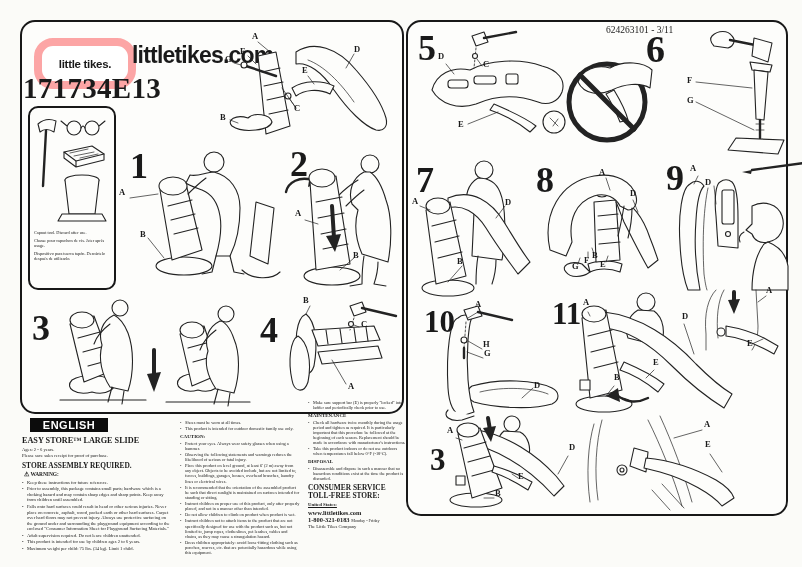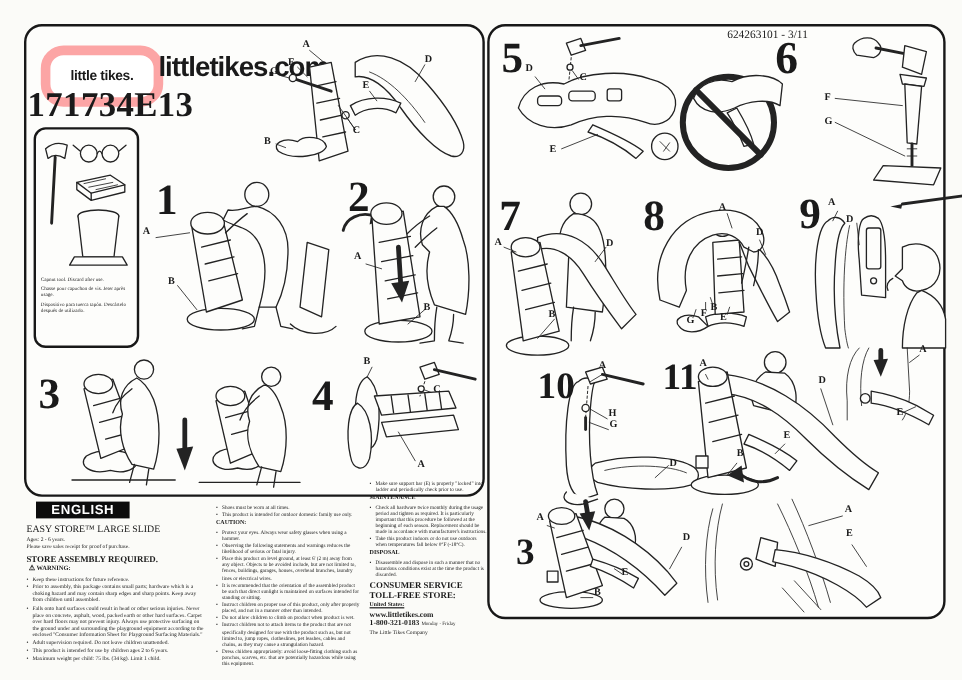--- a/index.html
+++ b/index.html
@@ -34,21 +34,21 @@
   svg.art .dsh{stroke-dasharray:2 2;stroke-width:.8}
   svg.art .ban{stroke-width:5}
   
   .eng{position:absolute;left:30px;top:418px;width:78px;height:14px;background:#0c0c0c;color:#fff;
        font-family:"Liberation Sans",sans-serif;font-weight:bold;font-size:11px;
        display:flex;align-items:center;justify-content:center;letter-spacing:.5px}
   .col{position:absolute;font-size:4.6px;line-height:1.22}
   .col2,.col3{font-size:4.35px;line-height:1.18}
   .bullet{position:relative;padding-left:5px;margin-bottom:1px}
   .bullet::before{content:"\2022";position:absolute;left:0;top:0}
-  .ptitle{font-weight:normal;font-size:8.2px;margin-bottom:1px}
+  .ptitle{font-weight:bold;font-size:8.2px;margin-bottom:1px}
   .ptitle2{font-weight:bold;font-size:7.4px;margin:2px 0 1px}
   .pline{margin-bottom:.5px}
   .warnline{font-weight:bold;font-size:5.4px;margin:1.5px 0 1px;padding-left:2px}
   .wsym{font-size:6px;margin-right:1px}
   .colhead{font-weight:bold;font-size:5px;margin:2.5px 0 1px}
   .cs1{font-weight:bold;font-size:7.4px;line-height:1.08;margin-top:3px}
   .cs-country{font-weight:bold;font-size:4.8px;text-decoration:underline;margin-top:2px}
   .cs-web{font-weight:bold;font-size:6.4px;margin-top:1px}
   .cs-phone{font-weight:bold;font-size:6.4px}
   .cs-hours{font-weight:normal;font-size:4.2px}
@@ -289,21 +289,21 @@
       <circle cx="72" cy="80" r="2.5"></circle>
       <path class="w" d="M96,52 C108,46 122,50 126,62 C130,74 124,86 112,88 C104,90 98,86 96,80 L90,76 L96,70 Z"></path>
       <path class="w" d="M112,88 C122,92 130,100 132,112 L132,136 L96,136 C96,118 100,100 108,90 Z"></path>
       <path d="M88,78 C84,80 82,84 84,88"></path>
       <path class="ld" d="M42,22 L38,30 M58,32 L60,50"></path>
     </svg>
     <span class="pl" style="left:34px;top:10px">A</span>
     <span class="pl" style="left:49px;top:24px">D</span>
   </div>
 
-  <div class="step" style="left:444px;top:292px;width:140px;height:126px">
+  <div class="step" style="left:420px;top:292px;width:140px;height:126px">
     <span class="sn sm" style="left:4px;top:14px">10</span>
     <svg class="art" width="140" height="126">
       <path class="w" d="M52,94 C80,86 116,88 132,96 C140,100 140,108 132,112 C112,118 76,116 54,110 C46,106 46,98 52,94 Z"></path>
       <path class="ld" d="M60,100 C84,94 114,96 128,102"></path>
       <path class="w" d="M38,26 C30,28 26,60 28,96 C29,112 34,122 42,124 L54,120 C48,104 46,74 48,48 C49,36 50,28 52,26 C48,22 42,22 38,26 Z"></path>
       <path class="w" d="M28,118 C22,124 30,130 42,128 L54,124"></path>
       <path class="w" d="M44,18 L58,14 L62,24 L48,28 Z"></path>
       <path class="md" d="M58,20 L92,28"></path>
       <path class="dsh" d="M46,30 L44,56"></path>
       <circle class="w" cx="44" cy="48" r="3"></circle>

